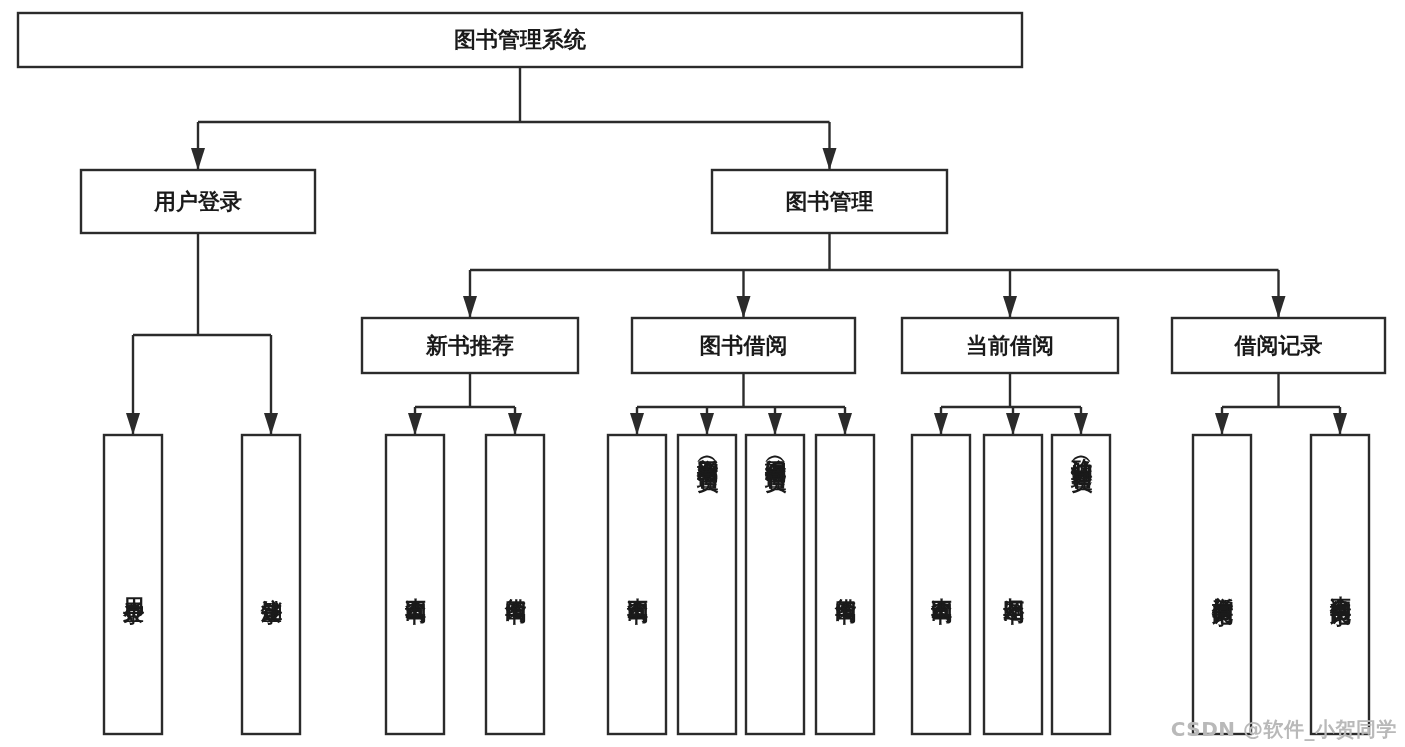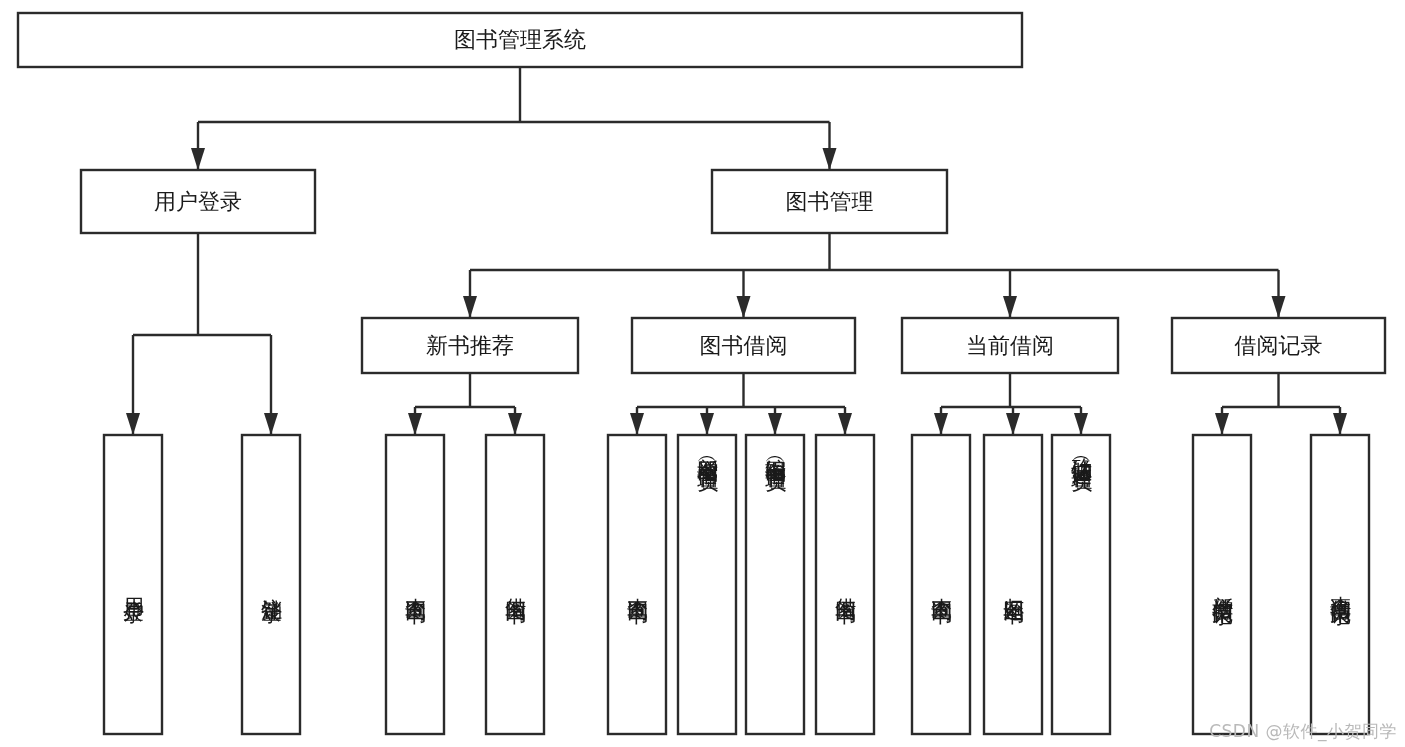--- a/index.html
+++ b/index.html
@@ -10,20 +10,21 @@
   }
   body {
     font-family: "DejaVu Sans", "Liberation Sans", sans-serif;
   }
   #diagram-root {
     position: relative;
     width: 1405px;
     height: 747px;
     background: #ffffff;
     overflow: hidden;
+    font-weight: bold;
   }
   svg.tree-canvas {
     position: absolute;
     left: 0;
     top: 0;
     width: 1405px;
     height: 747px;
   }
   .node-box {
     fill: #ffffff;
@@ -60,21 +61,21 @@
     text-align: center;
     white-space: nowrap;
     pointer-events: none;
     user-select: none;
   }
   .watermark {
     position: absolute;
     right: 8px;
     bottom: 4px;
     font-family: "DejaVu Sans", "Liberation Sans", sans-serif;
-    font-size: 17px;
+    font-size: 20px;
     color: #b9b9b9;
     letter-spacing: 0.5px;
     white-space: nowrap;
   }
 </style>
 </head>
 <body>
 
 <div id="diagram-root">
 

